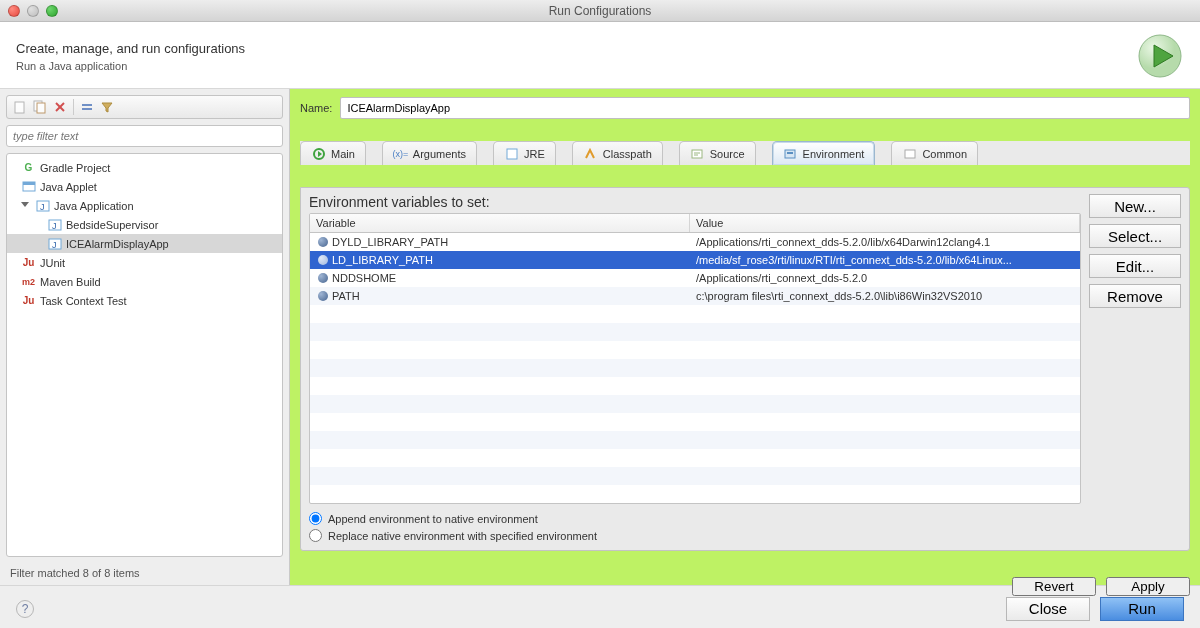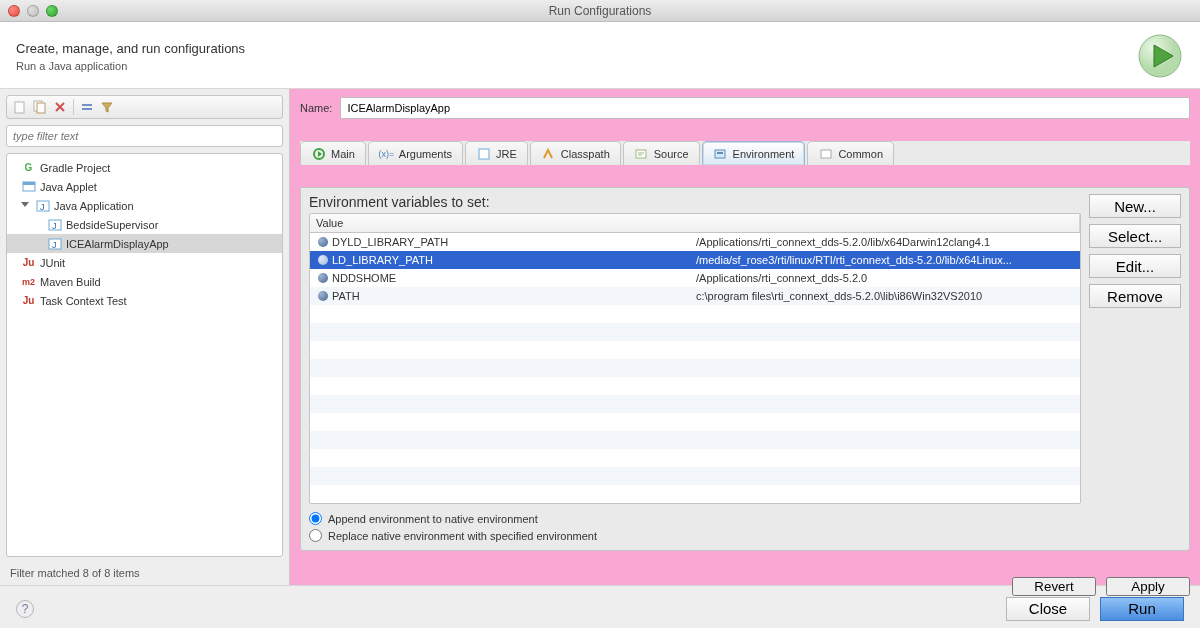--- a/index.html
+++ b/index.html
@@ -105,21 +105,21 @@
   .tree-item.selected { background:#d7d7d7; }
   .ico16 { width:15px; height:15px; display:inline-flex; align-items:center; justify-content:center; font-size:10px; }
 
   .left-status {
     margin-top:6px; padding:4px 4px 0 4px; font-size:11px; color:#555;
   }
 
   
   .right-pane {
     flex:1;
-    background:#f9a8d4;
+    background:#bef264;
     padding:8px 10px 8px 10px;
     display:flex;
     flex-direction:column;
     gap:22px;
     justify-content:space-between;
   }
   .name-row { display:flex; align-items:center; gap:8px; }
   .name-row label { font-size:11px; }
   .name-row input {
     flex:1; height:22px; border:1px solid #bfbfbf; border-radius:2px;
@@ -129,21 +129,21 @@
   .tabs {
     display:flex; gap:0;
     background:#eaeaea;
   }
   .tab {
     display:flex; align-items:center; gap:5px;
     padding:4px 10px;
     border:1px solid #c4c4c4; border-bottom:none;
     background:linear-gradient(#f8f8f8,#e8e8e8);
     border-radius:5px 5px 0 0;
-    margin-right:2px;
+    margin-right:16px;
     font-size:11px; color:#333;
   }
   .tab.active {
     background:linear-gradient(#ffffff,#dce8f4);
     border-color:#9bb7cf;
     box-shadow:inset 0 0 0 1px #c8daea;
   }
 
   .tab-body {
     background:#eaeaea;
@@ -390,20 +390,21 @@
           </span>
         <span>Common</span>
       </div>
     </div>
 
     <div class="tab-body">
       <div class="env-left">
         <div class="env-label">Environment variables to set:</div>
         <div class="env-table">
           <div class="thead">
+            <div class="th var">Variable</div>
             <div class="th val">Value</div>
           </div>
           <div class="tbody">
             <div class="row">
               <div class="cell var">
                   <span class="bullet"></span>
                   <span>DYLD_LIBRARY_PATH</span>
                 </div>
               <div class="cell val">/Applications/rti_connext_dds-5.2.0/lib/x64Darwin12clang4.1</div>
             </div>

